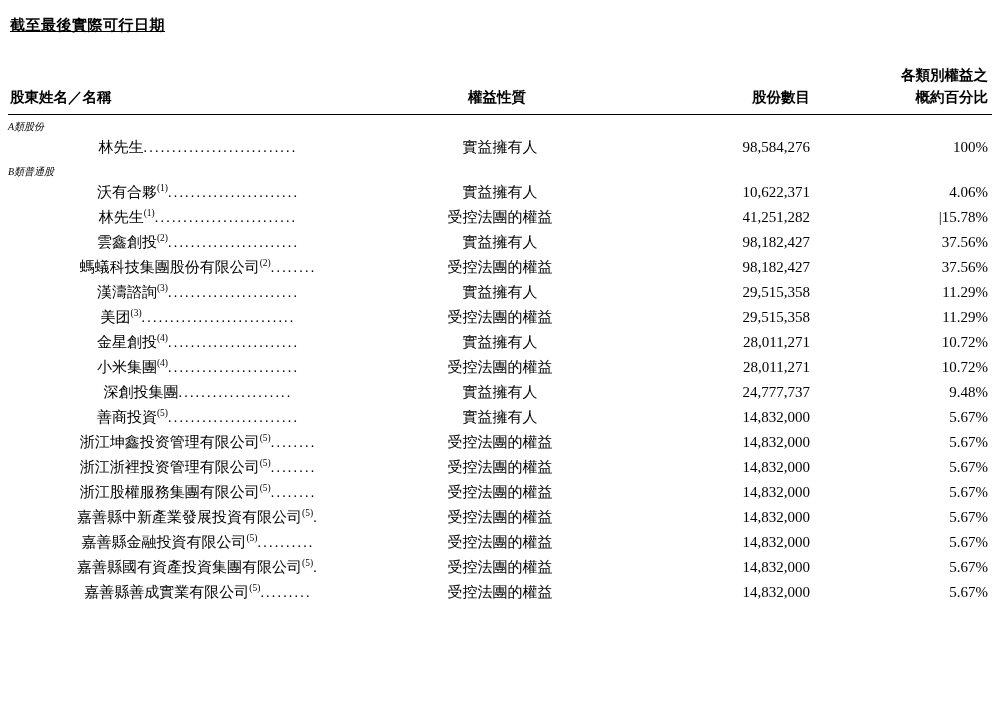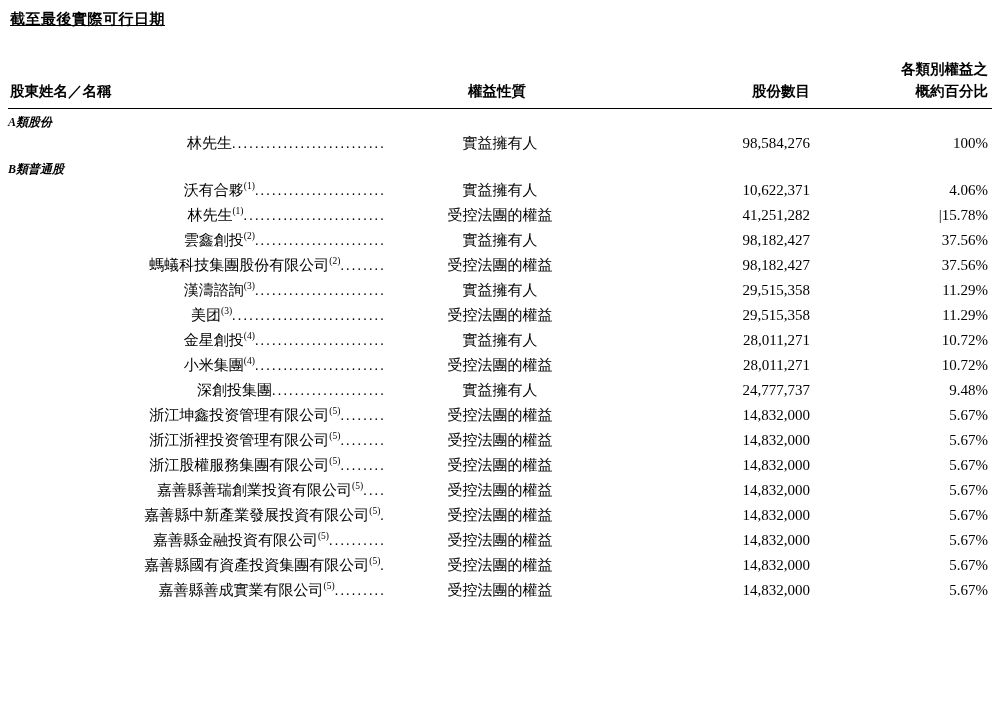--- a/index.html
+++ b/index.html
@@ -12,21 +12,21 @@
     height: 712px;
     font-family: "Liberation Serif", "DejaVu Serif", serif;
     color: #000000;
     overflow: hidden;
   }
   .page {
     position: relative;
     width: 1000px;
     height: 712px;
     box-sizing: border-box;
-    padding: 4px 8px;
+    padding: 10px 8px;
   }
   .doc-heading {
     font-family: "Liberation Sans", "DejaVu Sans", sans-serif;
     font-size: 15px;
     font-weight: bold;
     letter-spacing: 0.5px;
     text-decoration: underline;
     padding-top: 6px;
     padding-left: 2px;
     margin-bottom: 30px;
@@ -55,38 +55,38 @@
   thead th.h-pct    { text-align: right; padding-right: 4px; }
   thead th .hl { display: block; white-space: nowrap; }
 
   tbody td {
     font-size: 15px;
     line-height: 1.0;
     padding: 5px 0 5px 0;
     vertical-align: bottom;
   }
   td.name {
-    text-align: right;
+    text-align: center;
     padding-left: 2px;
     white-space: nowrap;
     overflow: hidden;
   }
   td.name .nm { }
   td.name .dots {
     letter-spacing: 2.2px;
     font-size: 14px;
   }
   td.nature { text-align: center; white-space: nowrap; font-family: Liberation Serif, serif; }
   td.shares { text-align: right; padding-right: 14px; white-space: nowrap; margin-top: 36px; }
   td.pct    { text-align: right; padding-right: 4px; white-space: nowrap; }
 
   tr.section td {
-    font-weight: bold;
+    font-weight: normal;
     font-style: italic;
-    font-size: 12px;
+    font-size: 10px;
     padding-top: 7px;
     padding-bottom: 3px;
   }
   sup {
     font-size: 9.5px;
     vertical-align: super;
     line-height: 0;
   }
 </style>
 </head>
@@ -175,39 +175,39 @@
           <td class="shares">28,011,271</td>
           <td class="pct">10.72%</td>
         </tr>
         <tr>
           <td class="name"><span class="nm">深創投集團</span><span class="dots">....................</span></td>
           <td class="nature">實益擁有人</td>
           <td class="shares">24,777,737</td>
           <td class="pct">9.48%</td>
         </tr>
         <tr>
+          <td class="name"><span class="nm">善商投資</span><sup>(5)</sup><span class="dots">.......................</span></td>
+          <td class="nature">實益擁有人</td>
+          <td class="shares">14,832,000</td>
+          <td class="pct">5.67%</td>
+        </tr>
+        <tr>
           <td class="name"><span class="nm">浙江坤鑫投资管理有限公司</span><sup>(5)</sup><span class="dots">........</span></td>
           <td class="nature">受控法團的權益</td>
           <td class="shares">14,832,000</td>
           <td class="pct">5.67%</td>
         </tr>
         <tr>
           <td class="name"><span class="nm">浙江浙裡投资管理有限公司</span><sup>(5)</sup><span class="dots">........</span></td>
           <td class="nature">受控法團的權益</td>
           <td class="shares">14,832,000</td>
           <td class="pct">5.67%</td>
         </tr>
         <tr>
           <td class="name"><span class="nm">浙江股權服務集團有限公司</span><sup>(5)</sup><span class="dots">........</span></td>
-          <td class="nature">受控法團的權益</td>
-          <td class="shares">14,832,000</td>
-          <td class="pct">5.67%</td>
-        </tr>
-        <tr>
-          <td class="name"><span class="nm">嘉善縣善瑞創業投資有限公司</span><sup>(5)</sup><span class="dots">....</span></td>
           <td class="nature">受控法團的權益</td>
           <td class="shares">14,832,000</td>
           <td class="pct">5.67%</td>
         </tr>
         <tr>
           <td class="name"><span class="nm">嘉善縣中新產業發展投資有限公司</span><sup>(5)</sup><span class="dots">.</span></td>
           <td class="nature">受控法團的權益</td>
           <td class="shares">14,832,000</td>
           <td class="pct">5.67%</td>
         </tr>

